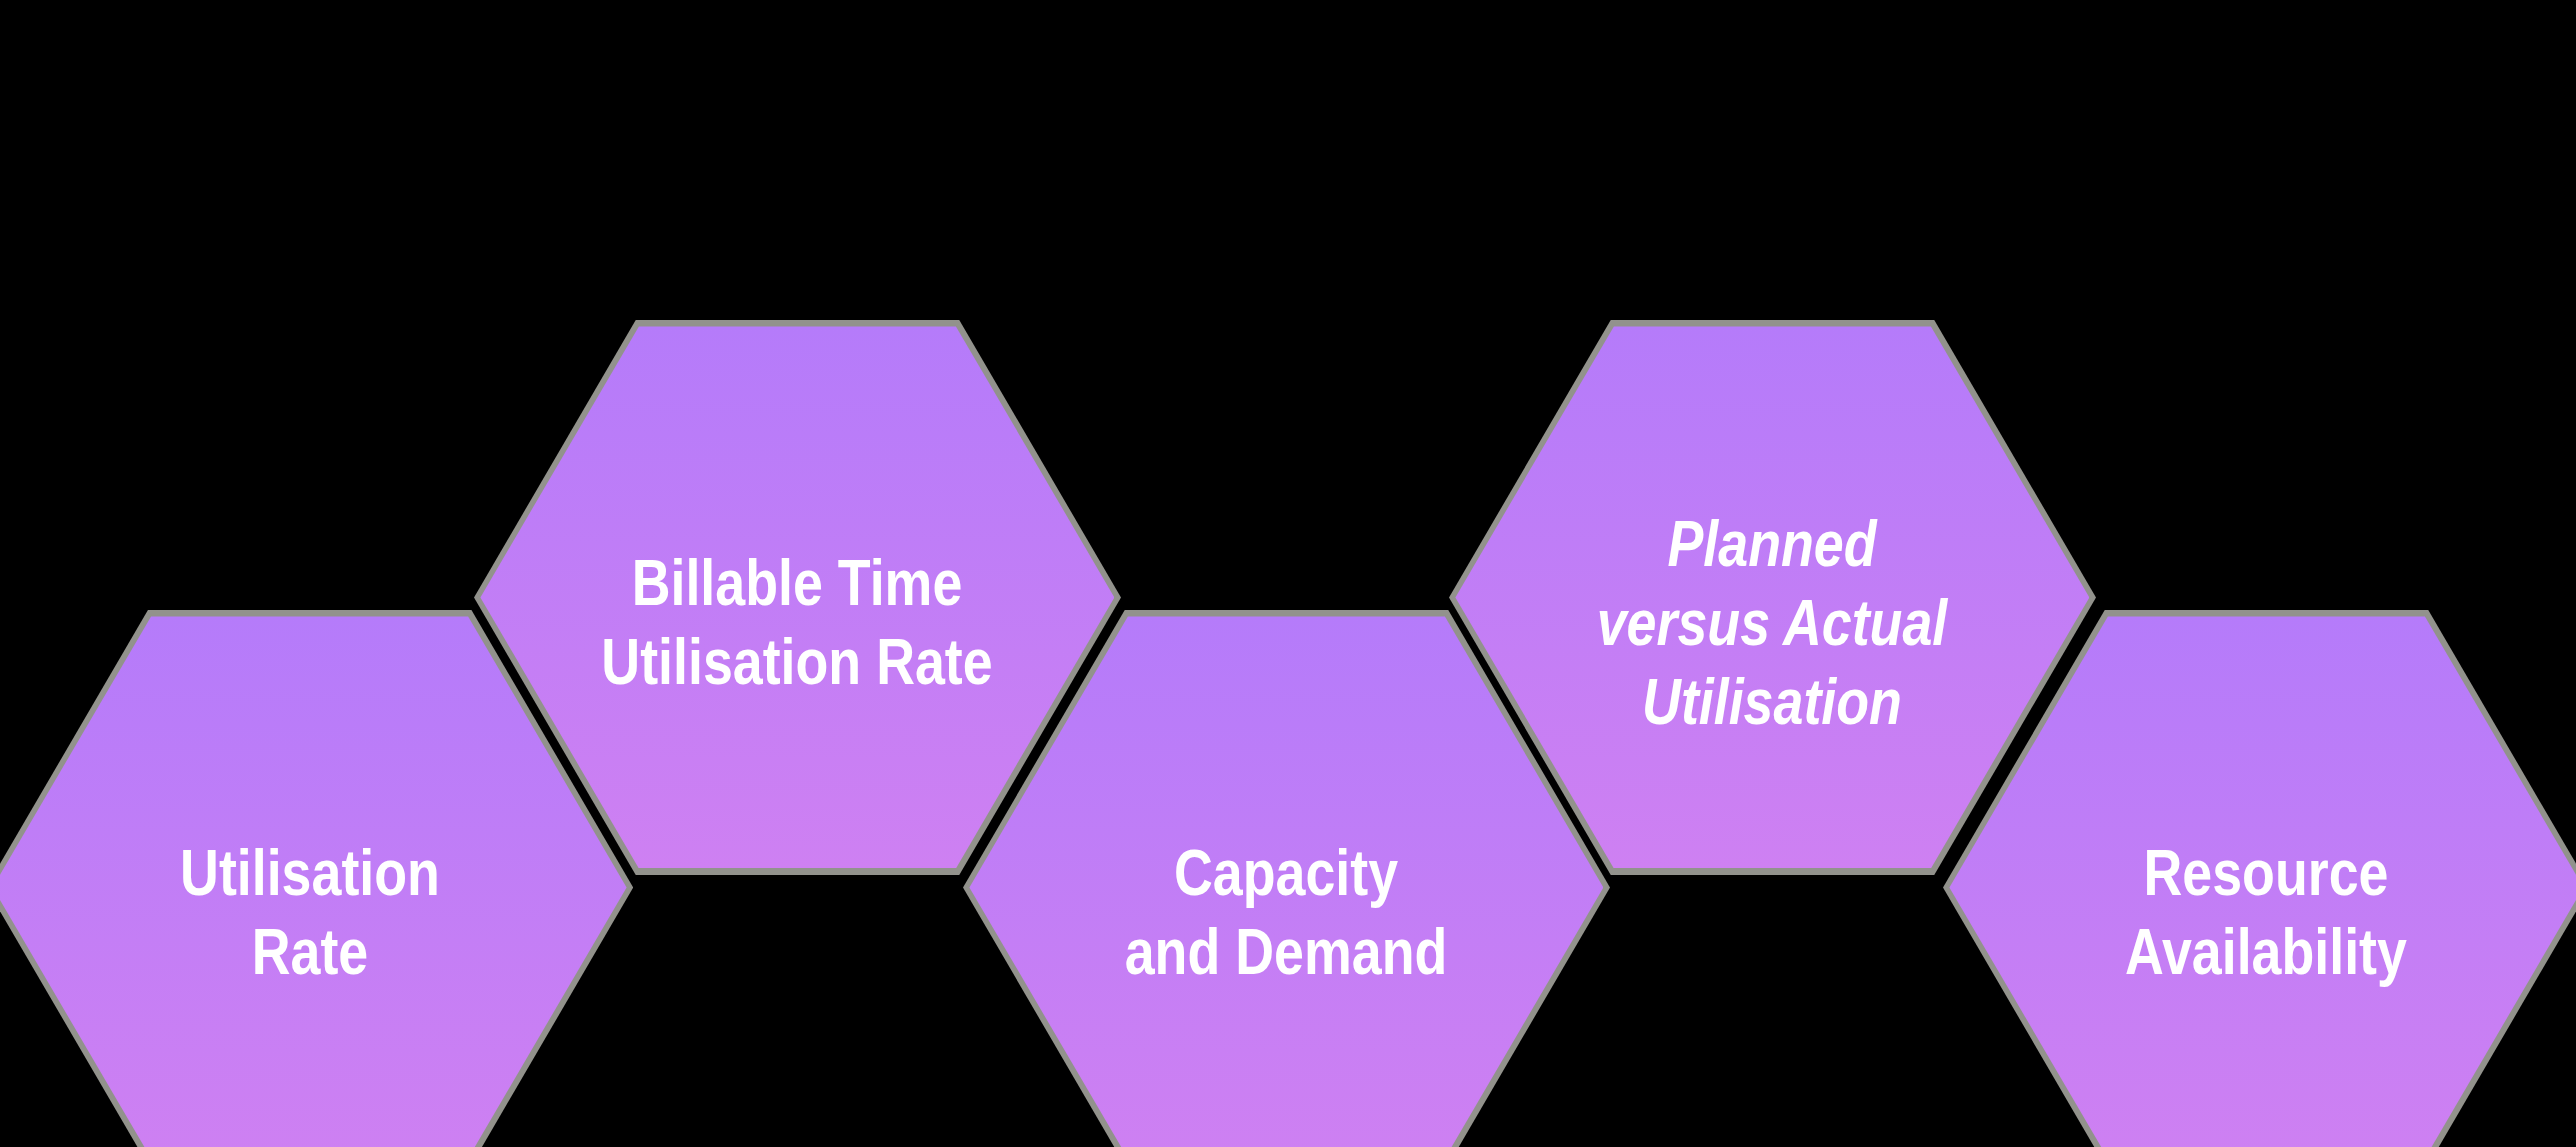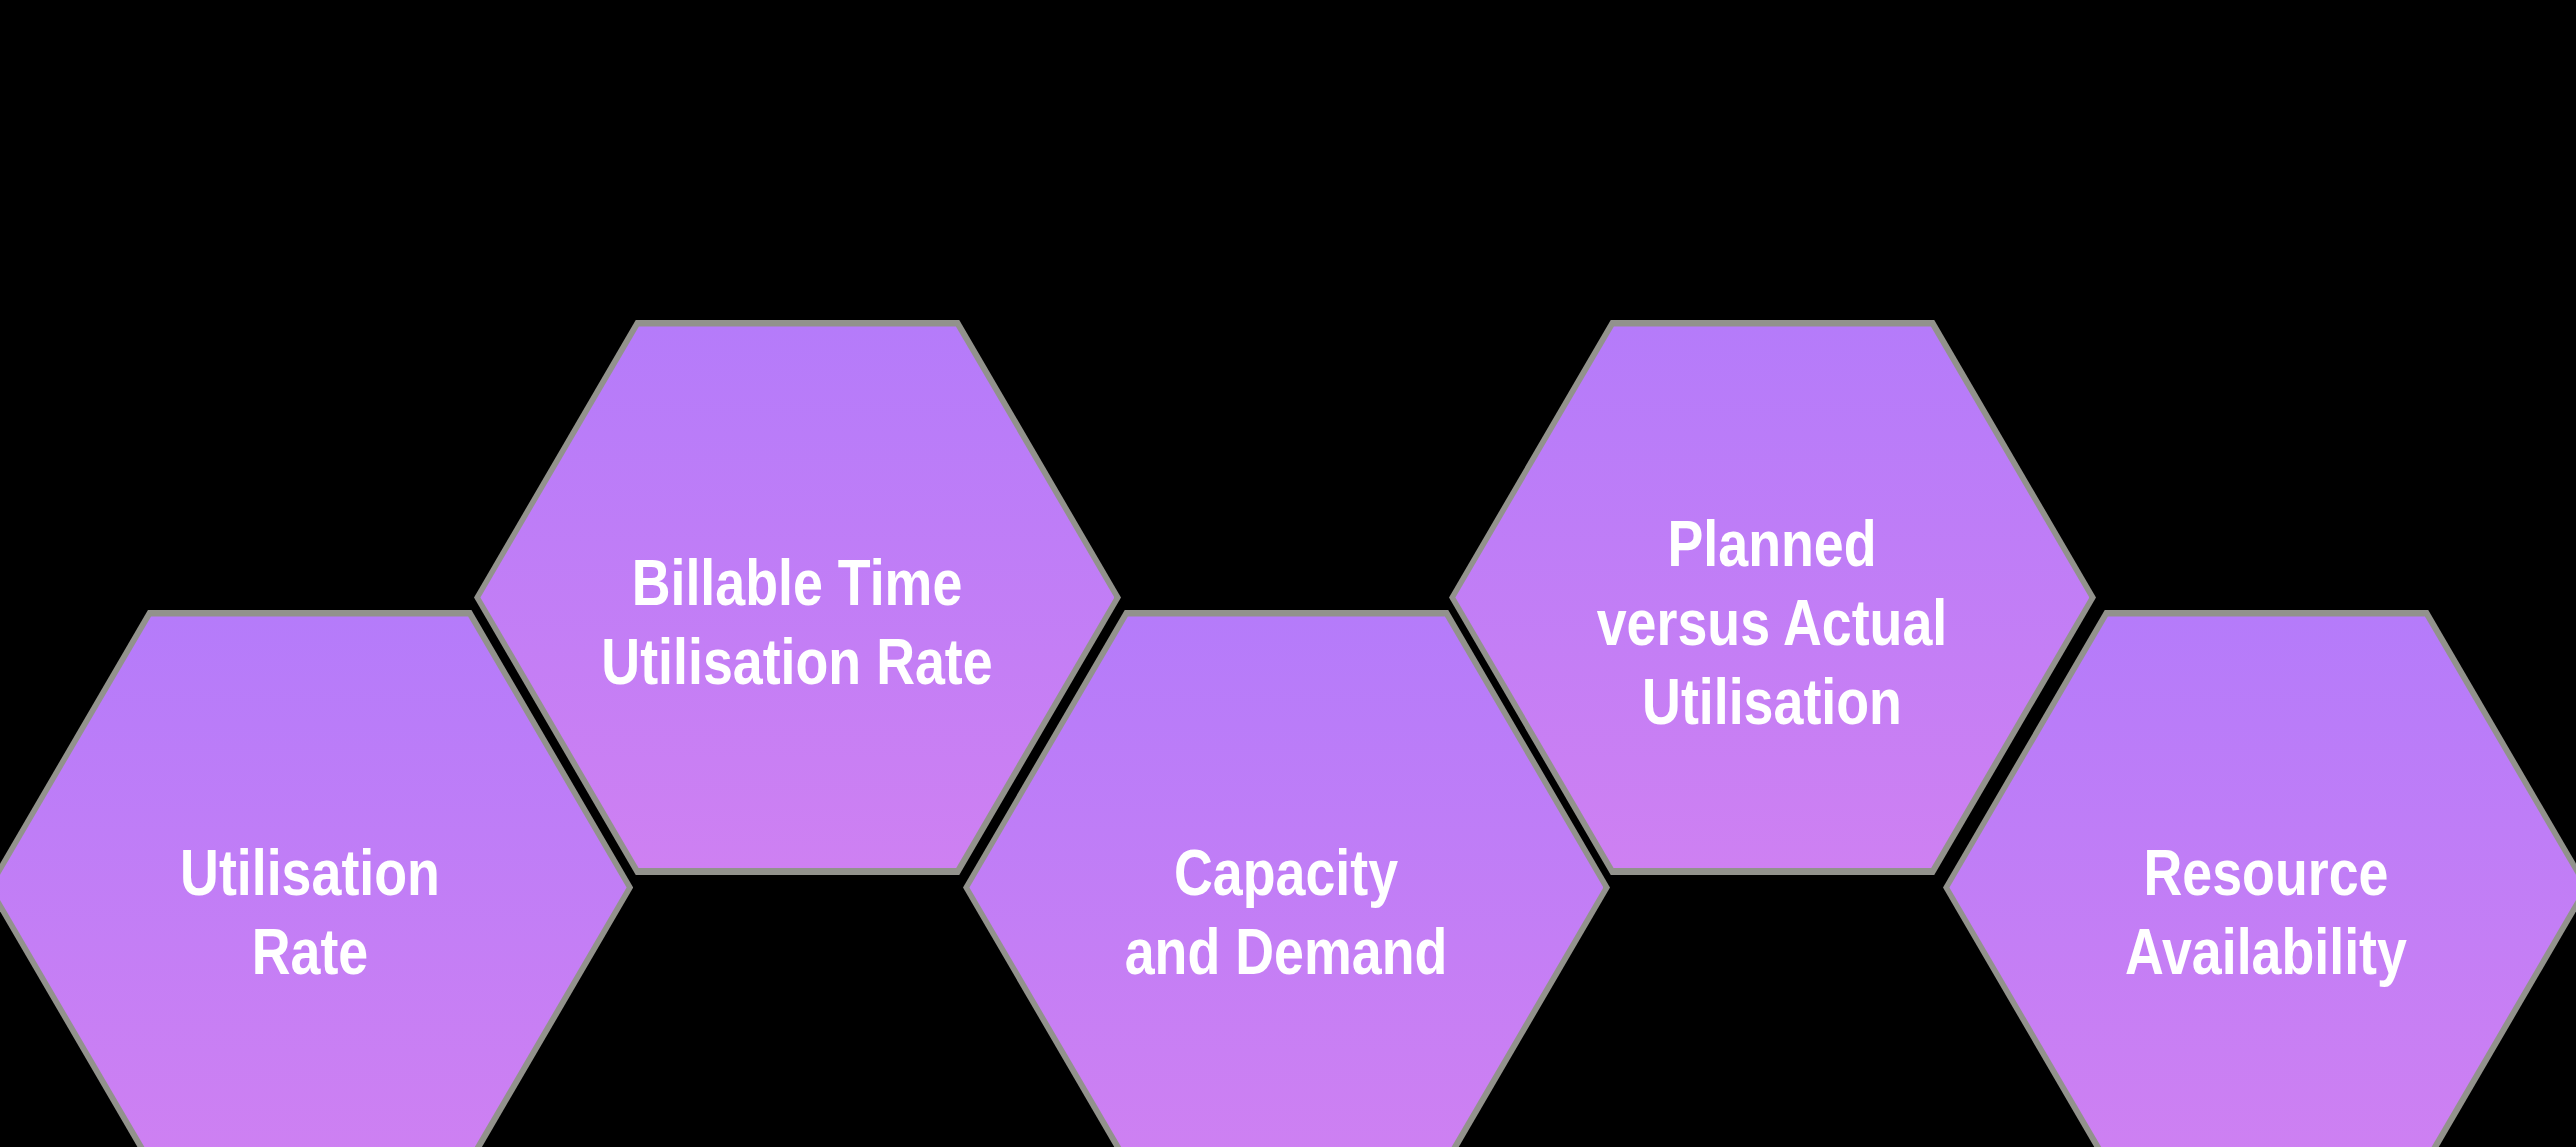--- a/index.html
+++ b/index.html
@@ -48,21 +48,21 @@
     text-align: center;
     color: var(--text);
     font-weight: 700;
     font-size: 64px;
     line-height: 79px;
     transform: translateY(26px) scaleX(0.84);
   }
   .hex-1 { left: -13.8px;  top: 610px; }
   .hex-2 { left: 474px;  top: 320px; text-decoration: underline; }
   .hex-3 { left: 963px; top: 610px; }
-  .hex-4 { left: 1449px; top: 320px; }
+  .hex-4 { left: 1449px; top: 320px; font-style: italic; }
   .hex-5 { left: 1943px; top: 610px; }
 </style>
 </head>
 <body>
 
 <div class="stage">
 
   <div class="hex hex-1">
     <div class="hex-fill"></div>
     <div class="hex-label">

